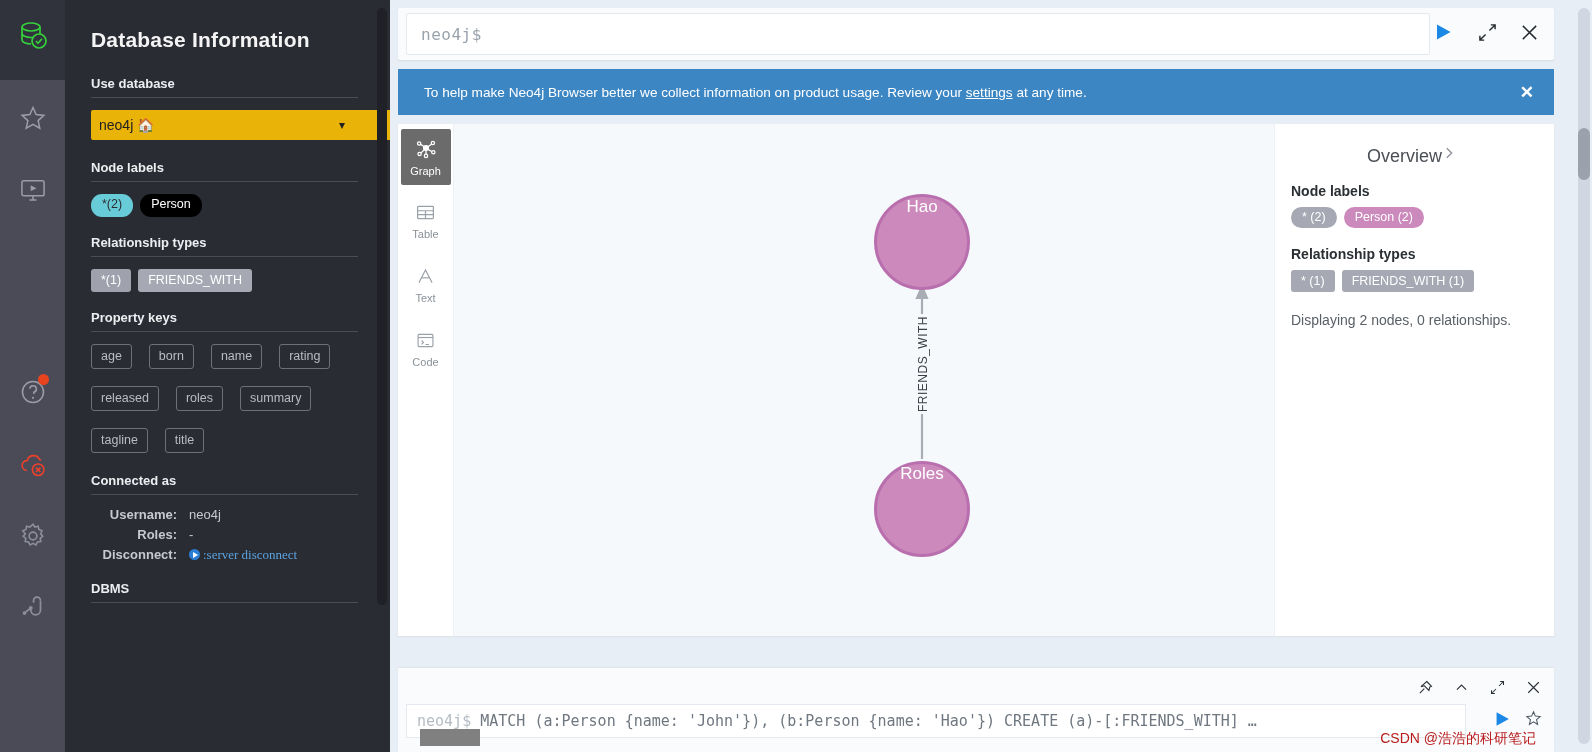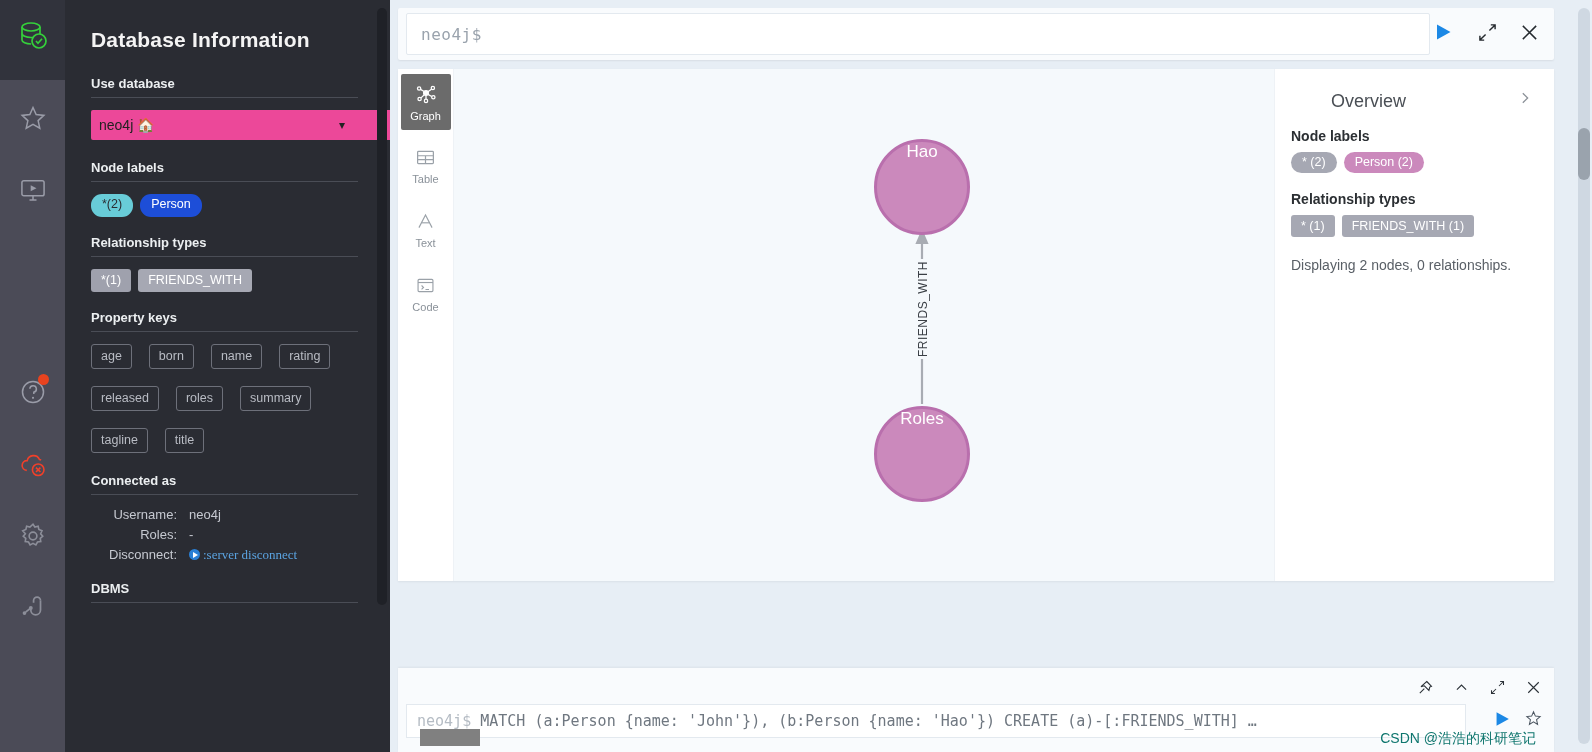--- a/index.html
+++ b/index.html
@@ -43,50 +43,50 @@
   .drawer-title {
     color: #f4f4f4; font-size: 21px; font-weight: bold;
     letter-spacing: .2px; margin-bottom: 24px;
   }
   .sec-head {
     color: #eceff1; font-size: 13px; font-weight: bold;
     margin-top: 4px; margin-bottom: 6px;
   }
   .sec-rule { height: 1px; background: #4a4d56; margin-bottom: 12px; }
   .db-select {
-    width: 316px; height: 30px; background: #ec4899; border: 0;
+    width: 316px; height: 30px; background: #eab308; border: 0;
     border-radius: 2px; color: #222; font-size: 14px;
     font-family: "Liberation Sans", sans-serif;
     padding: 0 8px; appearance: none; cursor: pointer;
     position: relative;
   }
   .db-select-wrap { position: relative; width: 264px; margin-bottom: 20px; }
   .db-caret {
     position: absolute; right: 10px; top: 9px; pointer-events: none;
     color: #222; font-size: 12px; line-height: 1;
   }
   .chips { display: flex; flex-wrap: wrap; gap: 7px; margin-bottom: 18px; }
   .chip {
     border-radius: 11px; padding: 3px 11px 4px; font-size: 12.5px;
     color: #fff; line-height: 1.25; cursor: pointer; white-space: nowrap;
   }
   .chip.star-node { background: #68ccd8; color: #2b2d33; border-radius: 11px; }
-  .chip.person { background: #1d4ed8; }
+  .chip.person { background: #000000; }
   .chip.rel {
     background: #a6a8b3; color: #fff; border-radius: 3px; padding: 4px 10px;
     font-size: 12.5px;
   }
   .chip.rel.star { background: #9fa1ad; }
   .propkeys { display: flex; flex-wrap: wrap; gap: 17px; margin-bottom: 20px; max-width: 270px;}
   .pkey {
     border: 1px solid #6d707a; border-radius: 3px; background: transparent;
     color: #b9bcc4; font-size: 12.5px; padding: 4px 9px 5px; cursor: pointer;
   }
   .kv { display: flex; font-size: 13px; margin-bottom: 5px; }
-  .kv-k { width: 98px; text-align: right; color: #c6c9d1; padding-right: 12px; }
+  .kv-k { width: 98px; text-align: right; color: #c6c9d1; padding-right: 12px; font-weight: bold; }
   .kv-v { color: #c6c9d1; }
   .kv-v a { color: #5ba3e0; text-decoration: none; font-family: Liberation Serif, serif; }
   .play-inline {
     display: inline-block; width: 11px; height: 11px; border-radius: 50%;
     background: #2a7fd4; position: relative; top: 1px; margin-right: 3px;
   }
   .play-inline::after {
     content: ""; position: absolute; left: 4px; top: 2.6px;
     border-left: 5px solid #fff; border-top: 3px solid transparent;
     border-bottom: 3px solid transparent;
@@ -173,23 +173,22 @@
     padding: 6px 0;
   }
   .zoomctl div { width: 30px; height: 32px; display: flex;
     align-items: center; justify-content: center; cursor: pointer; color: #6f7782; }
 
   .overview {
     position: absolute; right: 0; top: 0; width: 280px; height: 100%;
     background: #fff; border-left: 1px solid #eef2f6; padding: 22px 22px 0 16px;
   }
   .ov-head {
-    display: flex; align-items: flex-start; justify-content: space-between;
+    display: flex; align-items: flex-start; justify-content: center;
     margin-bottom: 16px;
-    margin-left: 40px;
   }
   .ov-title { font-size: 18px; color: #4a4f55; }
   .ov-collapse { color: #8b9198; cursor: pointer; font-size: 16px; }
   .ov-sec { font-size: 14px; font-weight: bold; color: #2b2f33; margin-bottom: 8px; }
   .ov-chips { display: flex; gap: 7px; flex-wrap: wrap; margin-bottom: 18px; }
   .ov-chip { font-size: 12.5px; color: #fff; padding: 3px 11px 4px;
     border-radius: 11px; cursor: pointer; white-space: nowrap; }
   .ov-chip.star { background: #a6a8b3; }
   .ov-chip.person { background: #cb89bc; }
   .ov-chip.rel { border-radius: 3px; background: #a6a8b3; padding: 4px 10px; }
@@ -220,21 +219,21 @@
     position: absolute; right: 42px; top: 41px; cursor: pointer;
   }
   .cmd-star { position: absolute; right: 12px; top: 42px; color: #4b5560;
     font-size: 15px; cursor: pointer; }
   .gray-bar {
     position: absolute; left: 22px; bottom: 6px; width: 60px; height: 17px;
     background: #808080;
   }
   .watermark {
     position: absolute; right: 18px; bottom: 4px; font-size: 14px;
-    color: #0f766e; white-space: nowrap;
+    color: #b91c1c; white-space: nowrap;
   }
 
   
   .page-scroll {
     position: absolute; right: 2px; top: 8px; width: 12px; height: 736px;
     background: #cfd8e2; border-radius: 6px;
   }
   .page-scroll-thumb {
     position: absolute; top: 128px; right: 2px; width: 12px; height: 52px;
     background: #9aa3ad; border-radius: 6px; cursor: pointer;
@@ -407,20 +406,26 @@
       </div>
       <div class="ic-btn">
         <span>
           <svg width="19" height="19" viewBox="0 0 20 20" fill="none" stroke="#24292e" stroke-width="1.6">
             <path d="M3 3l14 14M17 3L3 17"></path>
           </svg>
         </span>
       </div>
     </div>
 
+    <div class="banner">
+      <div>
+        <span>To help make Neo4j Browser better we collect information on product usage. Review your </span><a href="#">settings</a><span> at any time.</span>
+      </div>
+      <span class="banner-close">✕</span>
+    </div>
 
     <div class="frame">
 
       <div class="viewtabs">
         <div class="vtab active">
           <span>
             <svg width="22" height="22" viewBox="0 0 24 24" fill="none" stroke="#fff" stroke-width="1.4">
               <circle cx="12" cy="11" r="2.6" fill="#fff"></circle>
               <circle cx="4.5" cy="6" r="1.8"></circle>
                 <circle cx="19.5" cy="5.5" r="1.8"></circle>

